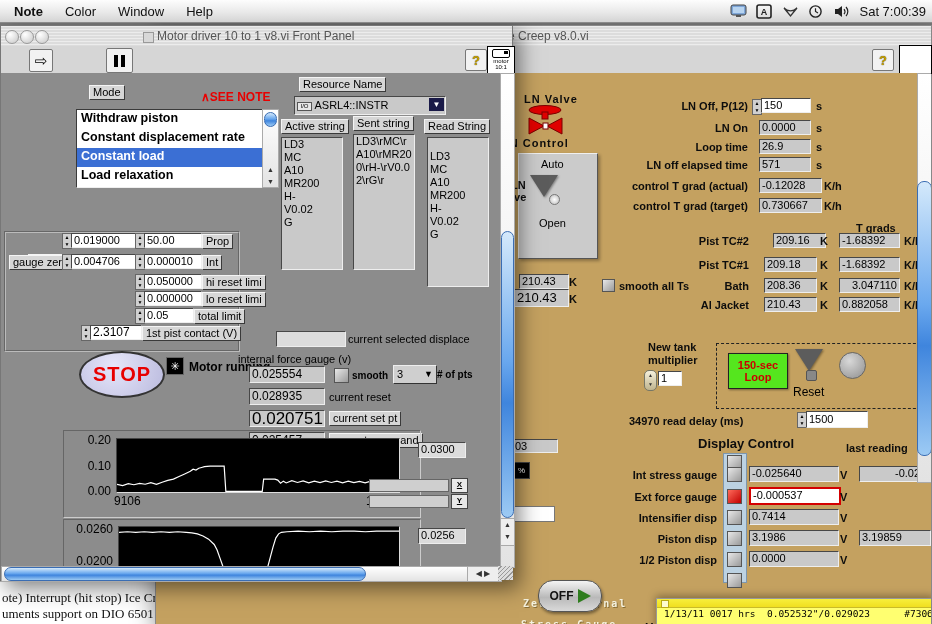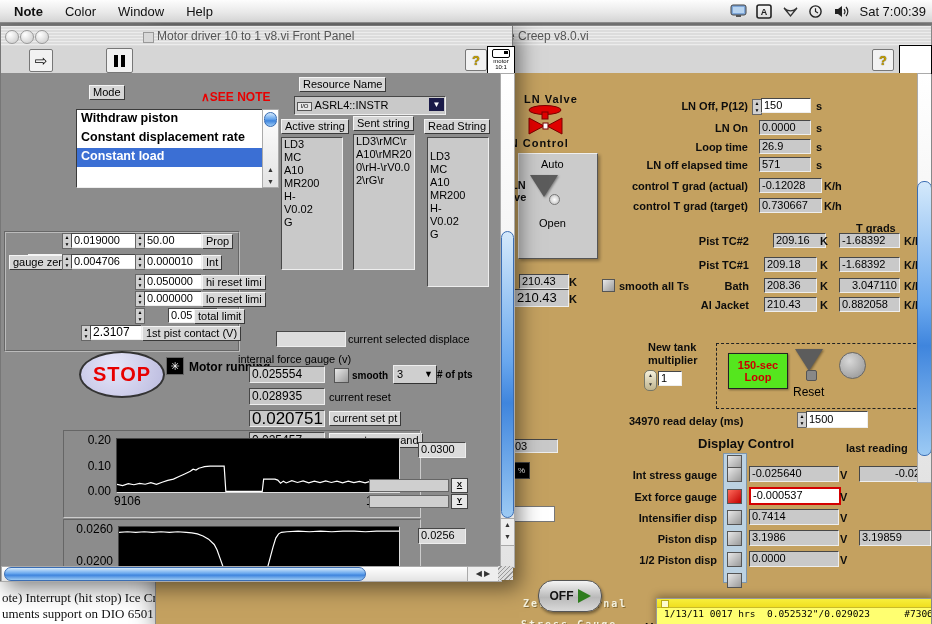--- a/index.html
+++ b/index.html
@@ -261,20 +261,21 @@
 
     <div class="abs" style="left:0;top:47px;width:500px;height:493px;background:#8c8c8c;overflow:hidden;">
 
       <div class="abs lvlabel" style="left:88px;top:12px;">Mode</div>
       <div class="abs" style="left:200px;top:17px;color:#e80000;font-weight:bold;font-size:12px;">∧SEE NOTE</div>
 
       <div class="abs" style="left:75px;top:36px;width:186px;height:77px;background:#fff;border:1px solid;border-color:#3a3a3a #eee #eee #3a3a3a;font-size:12.5px;font-weight:bold;color:#000;">
         <div style="padding:1px 4px;height:17px;">Withdraw piston</div>
         <div style="padding:1px 4px;height:17px;">Constant displacement rate</div>
         <div style="padding:1px 4px;height:17px;background:#3b6fd4;color:#fff;">Constant load</div>
+        <div style="padding:1px 4px;height:17px;">Load relaxation</div>
       </div>
       <div class="abs track" style="left:261px;top:36px;width:15px;height:77px;">
         <div class="aqua" style="width:11px;height:13px;margin:2px auto;border-radius:7px;"></div>
         <div style="position:absolute;bottom:14px;left:0;width:100%;text-align:center;font-size:7px;color:#333;">▲</div>
         <div style="position:absolute;bottom:2px;left:0;width:100%;text-align:center;font-size:7px;color:#333;">▼</div>
       </div>
 
       <div class="abs lvlabel" style="left:298px;top:4px;">Resource Name</div>
       <div class="abs lvfield" style="left:293px;top:23px;width:146px;height:17px;line-height:17px;">
         <span style="display:inline-block;width:13px;font-size:6px;line-height:7px;vertical-align:middle;border:1px solid #555;background:#e8e8e8;text-align:center;">I/O</span>
@@ -315,21 +316,21 @@
       <div class="abs spin" style="left:134px;top:181px;">▲<br>▼</div>
       <div class="abs lvfield wfield" style="left:143px;top:181px;width:52px;">0.000010</div>
       <div class="abs lvlabel" style="left:201px;top:182px;">Int</div>
       <div class="abs spin" style="left:134px;top:201px;">▲<br>▼</div>
       <div class="abs lvfield wfield" style="left:143px;top:201px;width:52px;">0.050000</div>
       <div class="abs lvlabel" style="left:201px;top:202px;">hi reset limi</div>
       <div class="abs spin" style="left:134px;top:218px;">▲<br>▼</div>
       <div class="abs lvfield wfield" style="left:143px;top:218px;width:52px;">0.000000</div>
       <div class="abs lvlabel" style="left:201px;top:219px;">lo reset limi</div>
       <div class="abs spin" style="left:134px;top:235px;">▲<br>▼</div>
-      <div class="abs lvfield wfield" style="left:143px;top:235px;width:44px;margin-left:24px;">0.05</div>
+      <div class="abs lvfield wfield" style="left:143px;top:235px;width:44px;">0.05</div>
       <div class="abs lvlabel" style="left:193px;top:236px;">total limit</div>
       <div class="abs spin" style="left:80px;top:252px;">▲<br>▼</div>
       <div class="abs lvfield wfield" style="left:89px;top:252px;width:46px;font-size:12px;">2.3107</div>
       <div class="abs lvlabel" style="left:141px;top:253px;">1st pist contact (V)</div>
 
       <div class="abs lvfield" style="left:275px;top:258px;width:64px;height:14px;background:#dcdcdc;"></div>
       <div class="abs plain" style="left:347px;top:260px;">current selected displace</div>
 
       <div class="abs" style="left:78px;top:278px;width:82px;height:43px;border-radius:50%;background:radial-gradient(circle at 40% 30%,#e6e6fa,#b9b9dd);border:2px solid #333;display:flex;align-items:center;justify-content:center;">
         <span style="color:#e80000;font-weight:bold;font-size:20px;letter-spacing:1px;">STOP</span>

